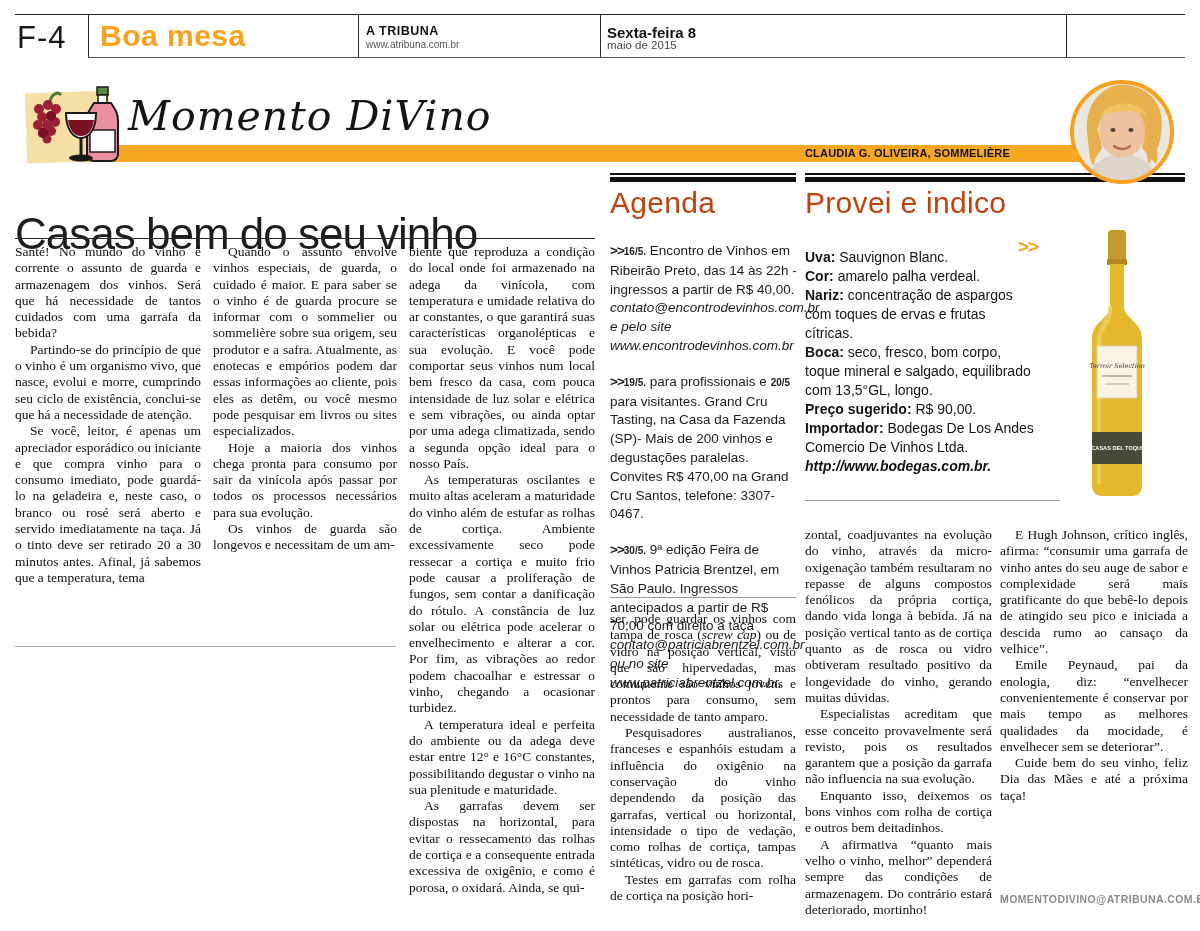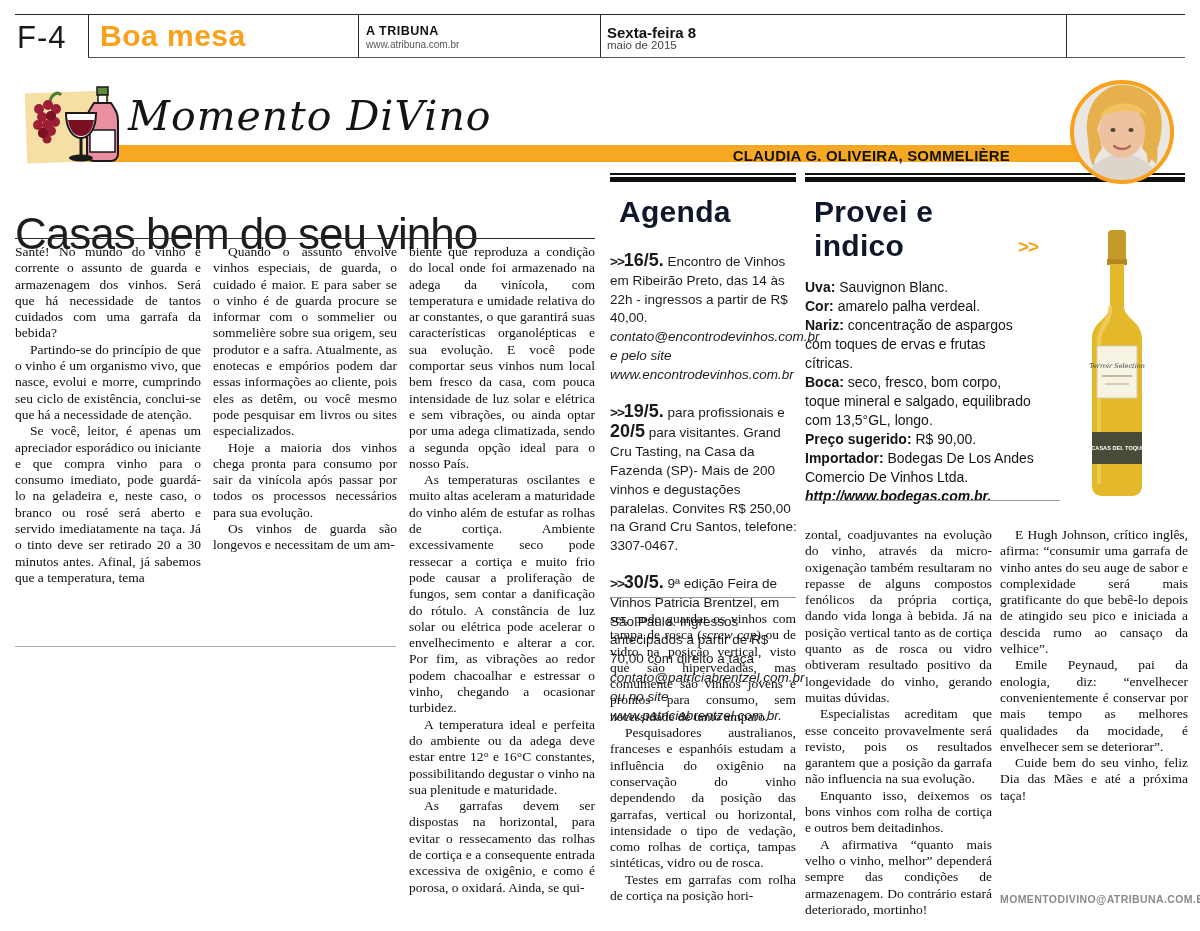--- a/index.html
+++ b/index.html
@@ -20,21 +20,21 @@
                   color:#F9A11B; letter-spacing:0.5px; }
   .mast-brand { position:absolute; left:366px; top:24px; font-size:12.5px; font-weight:800; letter-spacing:0.5px; }
   .mast-site  { position:absolute; left:366px; top:39px; font-size:10px; color:#555; }
   .mast-weekday { position:absolute; left:607px; top:24px; font-size:15px; font-weight:800; }
   .mast-date    { position:absolute; left:607px; top:39px; font-size:11.5px; color:#444; }
 
   
   .orange-bar { position:absolute; left:40px; top:145px; width:1042px; height:17px; background:#F7A823; z-index:1; }
   .brand-title { position:absolute; left:128px; top:92px; z-index:2; font-family:"DejaVu Serif", serif;
                  font-style:italic; font-size:41px; color:#141414; letter-spacing:1px; }
-  .brand-author { position:absolute; right:190px; top:147px; z-index:3; font-size:15px; font-weight:800;
+  .brand-author { position:absolute; right:190px; top:147px; z-index:3; font-size:11px; font-weight:800;
                   color:#121212; letter-spacing:0.2px; }
   .brand-logo { position:absolute; left:24px; top:86px; z-index:2; }
   .author-photo { position:absolute; left:1068px; top:78px; width:108px; height:108px; z-index:4; }
 
   
   .headline { position:absolute; left:15px; top:180px; width:590px; font-size:44px; font-weight:300;
               letter-spacing:-1px; color:#1d1d1d; white-space:nowrap; }
 
   
   .serif { position:absolute; font-family:"Liberation Serif", serif; font-size:13.5px;
@@ -45,33 +45,33 @@
 
   #col1 { left:15px;  top:244px; width:186px; height:408px; }
   #col2 { left:213px; top:244px; width:184px; height:408px; }
   #col3 { left:409px; top:244px; width:186px; height:690px; }
   #col4 { left:610px; top:611px; width:186px; height:318px; }
   #col5 { left:805px; top:527px; width:187px; height:402px; }
   #col6 { left:1000px;top:527px; width:188px; height:350px; }
 
   
   #agenda { position:absolute; left:610px; top:186px; width:188px; }
-  .sec-title { margin:9px; font-size:30px; font-weight:700; color:#0f172a; letter-spacing:0.3px; }
+  .sec-title { margin:0; font-size:30px; font-weight:400; color:#c2410c; letter-spacing:0.3px; }
   .ag-list { margin-top:22px; }
   .ag-item { margin:0 0 17px 0; font-size:13.5px; line-height:18.8px; color:#1b1b1b; }
-  .ag-item b { font-weight:800; font-size:18px; }
+  .ag-item b { font-weight:800; font-size:10px; }
   .ag-marker { font-weight:800; letter-spacing:-1px; }
   .ag-links { font-style:italic; }
 
   
   #review { position:absolute; left:805px; top:186px; width:232px; }
   .rv-intro { margin:14px 0 0 0; font-size:14.5px; line-height:19px; }
   .rv-intro .gray { color:#666; }
   .rv-intro b { color:#111; font-weight:800; }
-  .rv-fields { margin-top:15px; }
+  .rv-fields { margin-top:28px; }
   .rv-field { margin:0; font-size:14px; line-height:19px; color:#141414; }
   .rv-field b { font-weight:800; }
   .rv-url { margin:0; font-size:14px; line-height:19px; font-weight:700; font-style:italic; }
   .rv-marker { position:absolute; left:1018px; top:236px; font-size:19px; font-weight:800;
                color:#F9A11B; letter-spacing:-1px; }
   .bottle { position:absolute; left:1072px; top:228px; }
 
   
   .signoff { position:absolute; left:1000px; top:893px; font-size:10.5px; font-weight:700;
              color:#8a8a8a; letter-spacing:0.4px; }
@@ -174,21 +174,21 @@
     <p class="ni">biente que reproduza a condição do local onde foi armazenado na adega da vinícola, com temperatura e umidade relativa do ar constantes, o que garantirá suas características organolépticas e sua evolução. E você pode comportar seus vinhos num local bem fresco da casa, com pouca intensidade de luz solar e elétrica e sem vibrações, ou ainda optar por uma adega climatizada, sendo a segunda opção ideal para o nosso País.</p>
     <p>As temperaturas oscilantes e muito altas aceleram a maturidade do vinho além de estufar as rolhas de cortiça. Ambiente excessivamente seco pode ressecar a cortiça e muito frio pode causar a proliferação de fungos, sem contar a danificação do rótulo. A constância de luz solar ou elétrica pode acelerar o envelhecimento e alterar a cor. Por fim, as vibrações ao redor podem chacoalhar e estressar o vinho, chegando a ocasionar turbidez.</p>
     <p>A temperatura ideal e perfeita do ambiente ou da adega deve estar entre 12° e 16°C constantes, possibilitando degustar o vinho na sua plenitude e maturidade.</p>
     <p>As garrafas devem ser dispostas na horizontal, para evitar o ressecamento das rolhas de cortiça e a consequente entrada excessiva de oxigênio, e como é porosa, o oxidará. Ainda, se qui-</p>
   </div>
 
   <section id="agenda">
     <h2 class="sec-title">Agenda</h2>
     <div class="ag-list">
       <p class="ag-item"><span class="ag-marker">&gt;&gt;</span><b>16/5.</b> <span>Encontro de Vinhos em Ribeirão Preto, das 14 às 22h - ingressos a partir de R$ 40,00.</span> <i class="ag-links">contato@encontrodevinhos.com.br e pelo site www.encontrodevinhos.com.br</i></p>
-      <p class="ag-item"><span class="ag-marker">&gt;&gt;</span><b>19/5.</b> <span>para profissionais e</span> <b>20/5</b> <span>para visitantes. Grand Cru Tasting, na Casa da Fazenda (SP)- Mais de 200 vinhos e degustações paralelas. Convites R$ 250,00 na Grand Cru Santos, telefone: 3307-0467.</span></p>
+      <p class="ag-item"><span class="ag-marker">&gt;&gt;</span><b>19/5.</b> <span>para profissionais e</span> <b>20/5</b> <span>para visitantes. Grand Cru Tasting, na Casa da Fazenda (SP)- Mais de 200 vinhos e degustações paralelas. Convites R$ 470,00 na Grand Cru Santos, telefone: 3307-0467.</span></p>
       <p class="ag-item"><span class="ag-marker">&gt;&gt;</span><b>30/5.</b> <span>9ª edição Feira de Vinhos Patricia Brentzel, em São Paulo. Ingressos antecipados a partir de R$ 70,00 com direito a taça</span> <i class="ag-links">contato@patriciabrentzel.com.br ou no site www.patriciabrentzel.com.br.</i></p>
     </div>
   </section>
   <div class="grayline" style="left:610px; top:597px; width:186px;"></div>
 
   <section id="review">
     <h2 class="sec-title">Provei e indico</h2>
     <div class="rv-fields">
       <p class="rv-field"><b>Uva:</b> <span>Sauvignon Blanc.</span></p>
       <p class="rv-field"><b>Cor:</b> <span>amarelo palha verdeal.</span></p>

